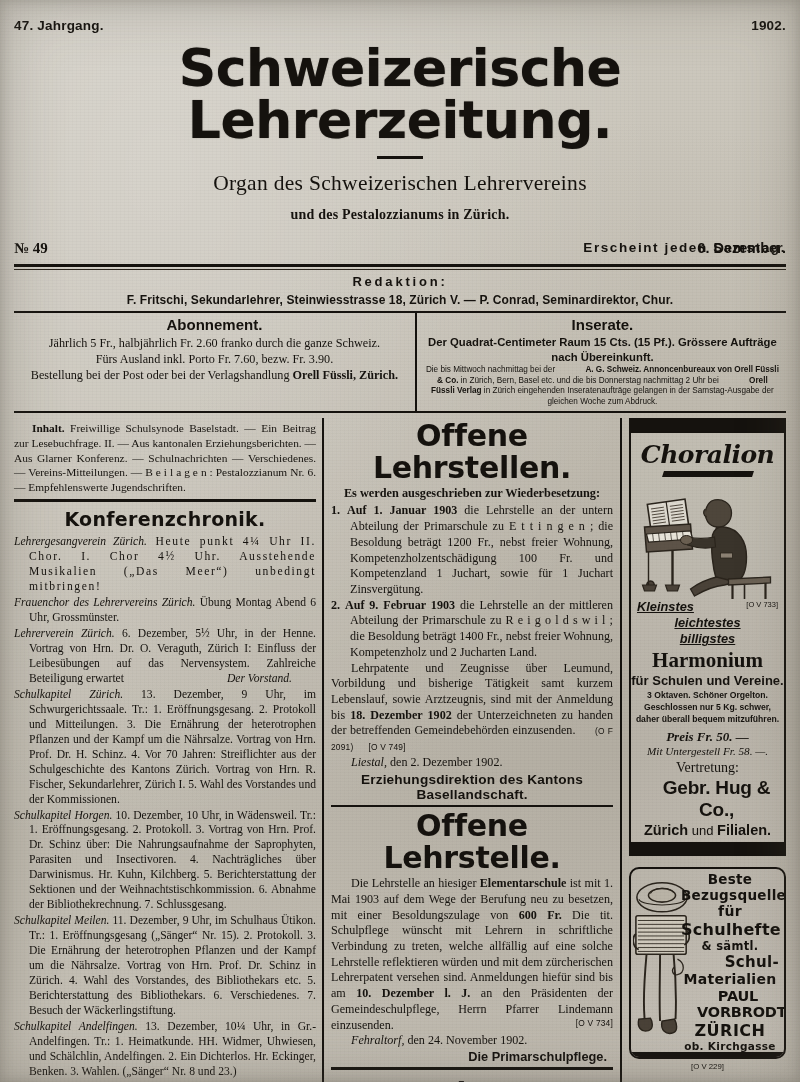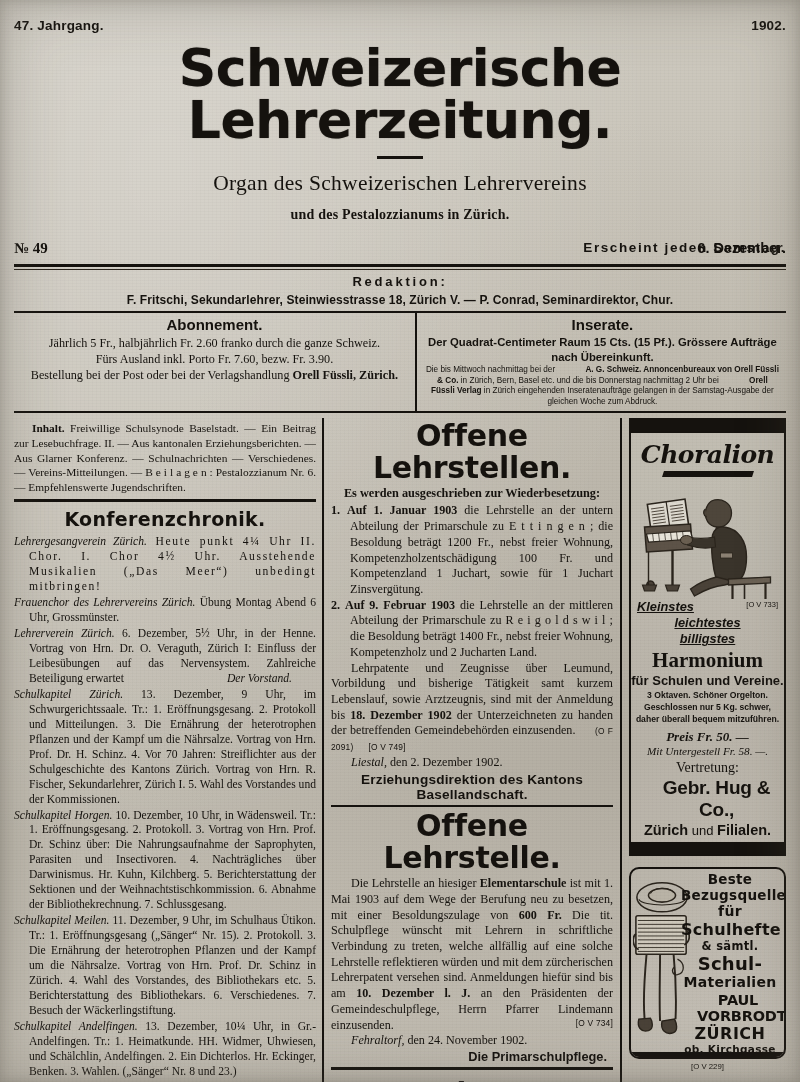--- a/index.html
+++ b/index.html
@@ -288,21 +288,21 @@
     font-weight: bold;
     line-height: 1.12;
     letter-spacing: .3px;
   }
   .vb-text div { margin-bottom: 1px; }
   .vb-l1 { font-size: 13.5px; }
   .vb-l2 { font-size: 13.5px; }
   .vb-l3 { font-size: 14px; }
   .vb-l4 { font-size: 16px; }
   .vb-l5 { font-size: 11.5px; }
-  .vb-l6 { font-size: 18px; }
+  .vb-l6 { font-size: 15px; text-align: right; }
   .vb-l7 { font-size: 14px; }
   .vb-l8 { font-size: 14.5px; letter-spacing: -.2px; margin-left: 16px;}
   .vb-l9 { font-size: 16px; letter-spacing: .5px;}
   .vb-l10 { font-size: 10.5px; }
   .vb-botbar {
     position: absolute; left: 0; right: 0; bottom: 0; height: 5px;
     background: #15120e;
   }
   .vb-code {
     text-align: center; font-size: 7.8px; margin-top: 3px;

